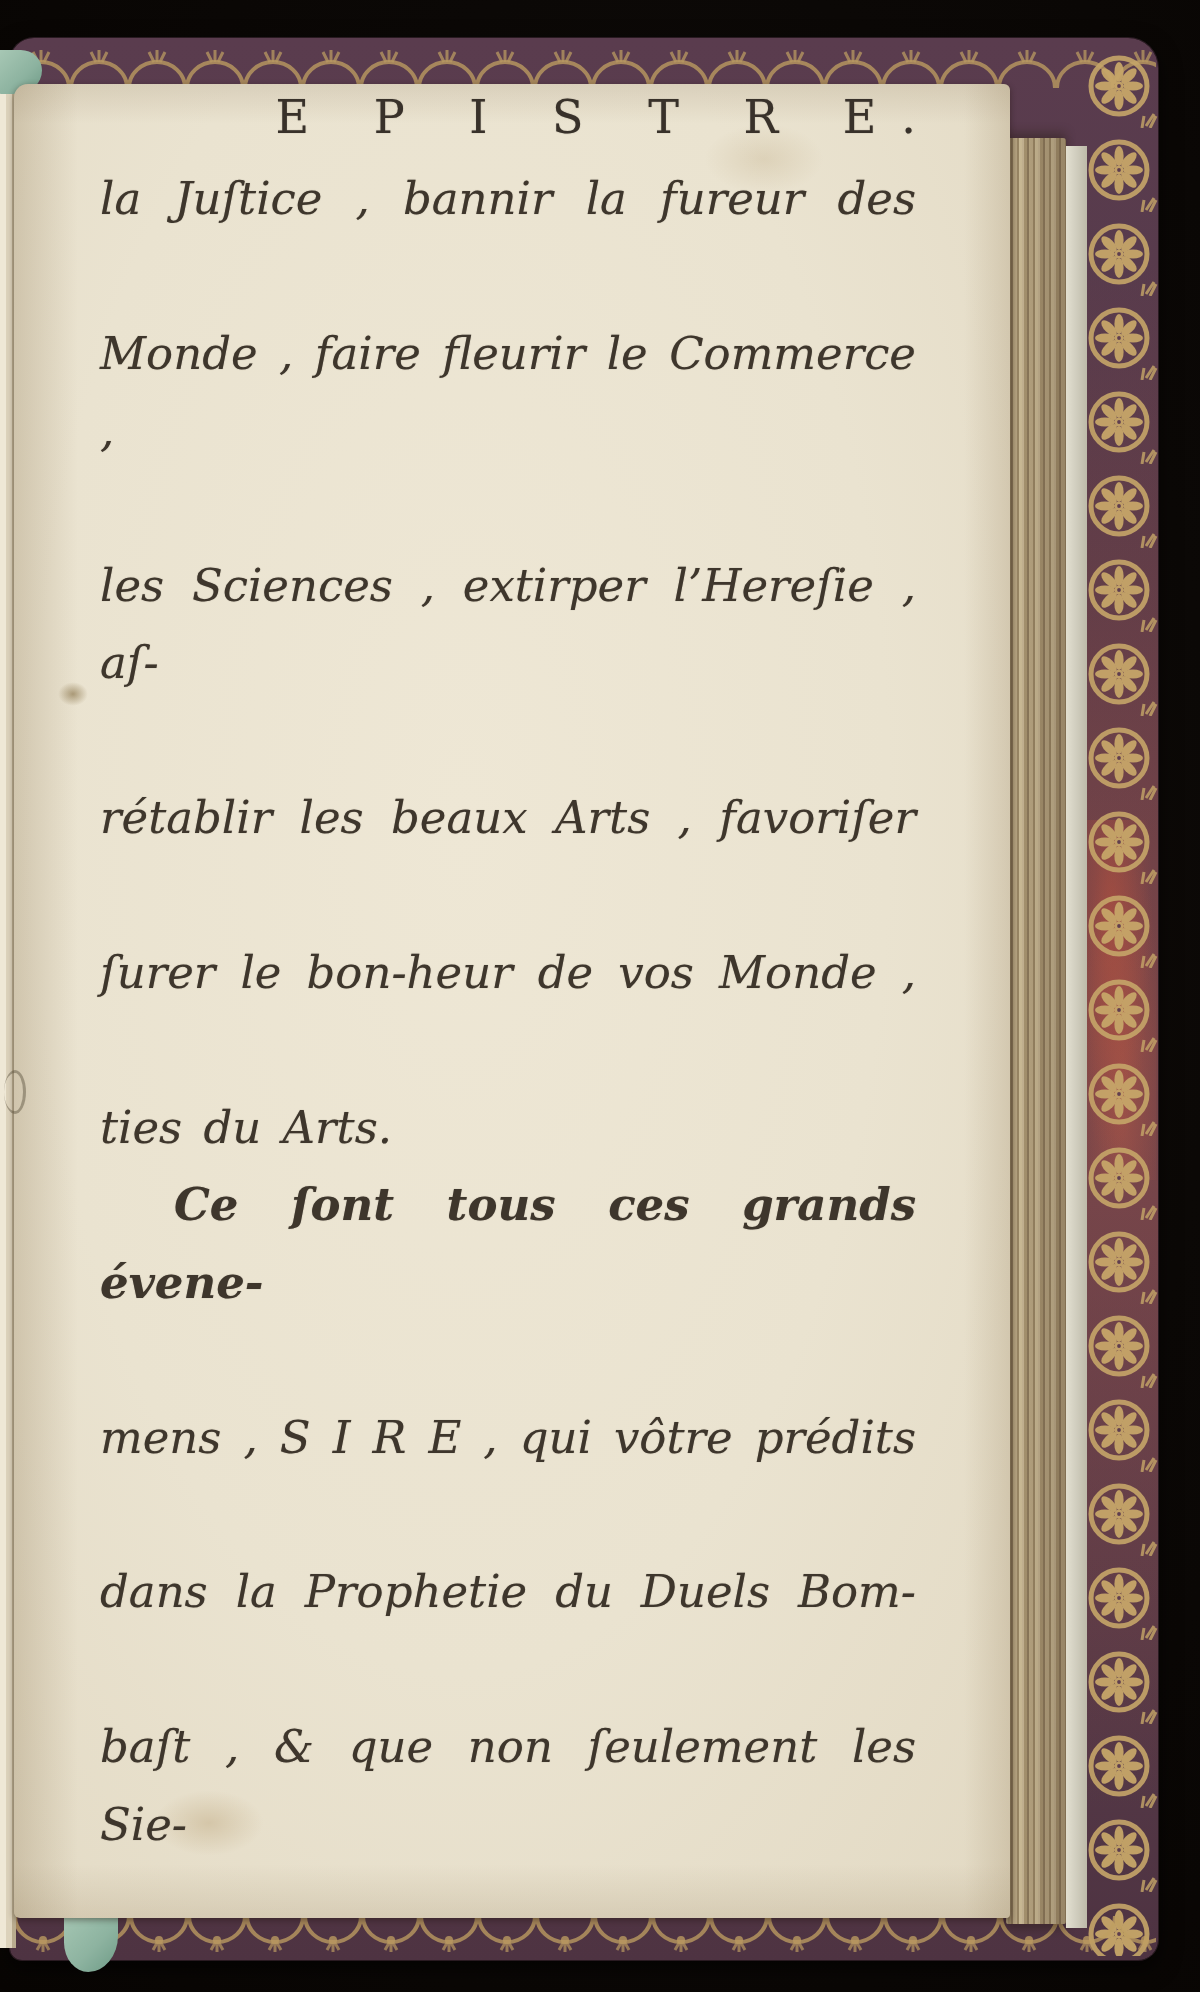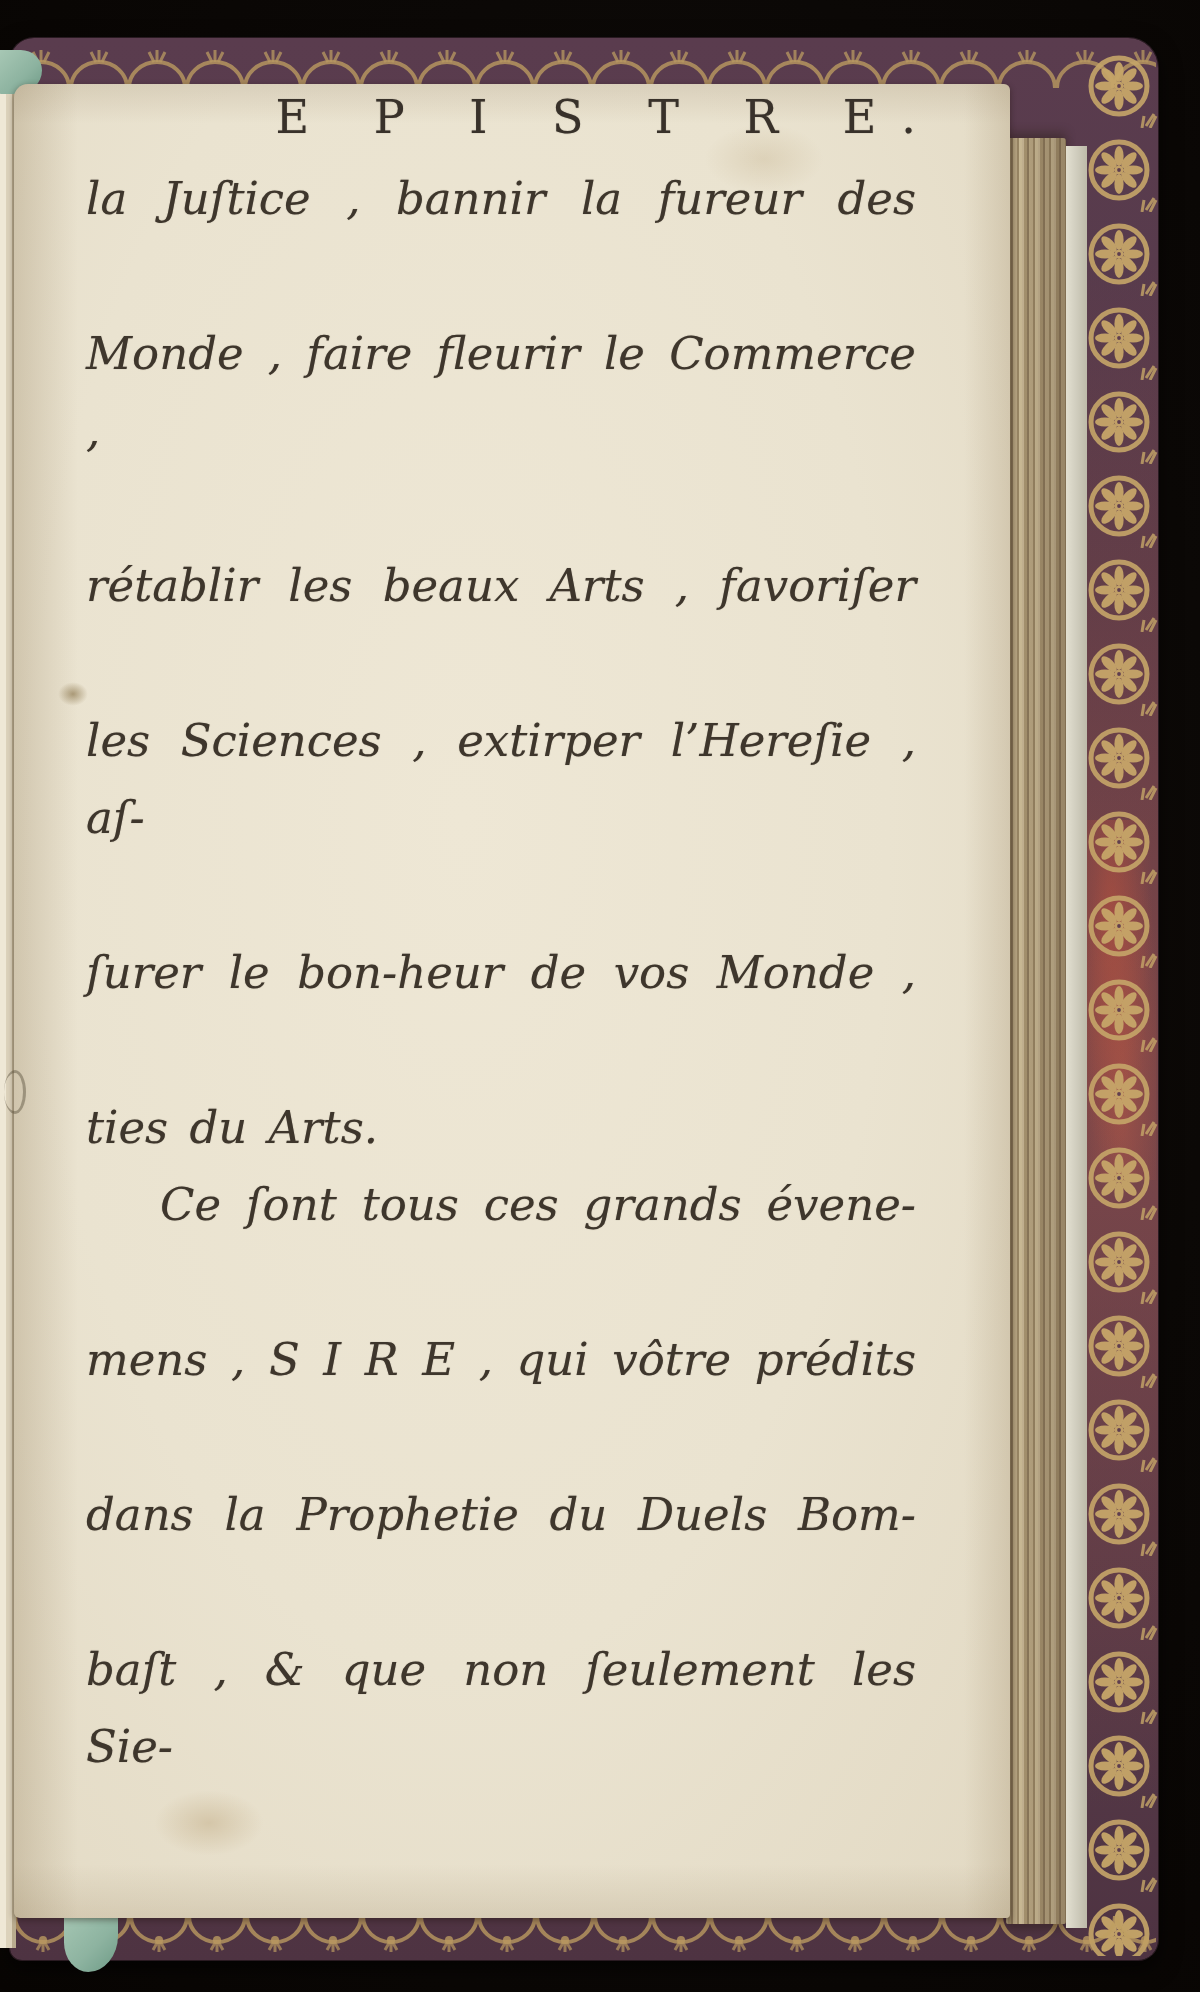--- a/index.html
+++ b/index.html
@@ -88,24 +88,25 @@
     font-family:"DejaVu Serif", serif;font-size:46px;color:#38312a;
     text-align:right;letter-spacing:25px;margin-left:30px;margin-right:-25px;
     text-shadow:0 0 1px rgba(56,49,42,.5);
   }
   .lines{margin-top:16px;}
   .line{
     font-family:"DejaVu Serif", serif;font-style:italic;
     font-size:45px;line-height:77.4px;color:var(--ink);
     word-spacing:7px;
     text-shadow:0 0 1px rgba(62,54,44,.45);
+    margin-left:14px;
   }
   .line.just{text-align:justify;}
   .line.just::after{content:"";display:inline-block;width:100%;height:0;}
-  .line.indent{text-indent:74px;}
+  .line.indent{text-indent:74px;font-weight:bold;}
 </style>
 </head>
 <body>
 
 <div class="scene">
 
   <div class="cover"></div>
 
   <svg class="gilt-top" width="1144" height="46" viewBox="0 0 1144 46" preserveAspectRatio="none">
     <defs>
@@ -163,22 +164,22 @@
     <div class="stain s1"></div>
     <div class="stain s2"></div>
     <div class="stain s3"></div>
     <div class="edge-mark"></div>
 
     <div class="text-col">
       <div class="heading">E P I S T R E.</div>
       <div class="lines">
           <div class="line just">la Juſtice , bannir la fureur des</div>
           <div class="line just">Monde , faire fleurir le Commerce ,</div>
+          <div class="line just">les Sciences , extirper l’Hereſie , aſ-</div>
           <div class="line just">rétablir les beaux Arts , favoriſer</div>
-          <div class="line just">les Sciences , extirper l’Hereſie , aſ-</div>
           <div class="line just">ſurer le bon-heur de vos Monde ,</div>
           <div class="line">ties du Arts.</div>
           <div class="line just indent">Ce ſont tous ces grands évene-</div>
           <div class="line just">mens , S I R E , qui vôtre prédits</div>
           <div class="line just">dans la Prophetie du Duels Bom-</div>
           <div class="line just">baſt , &amp; que non ſeulement les Sie-</div>
         </div>
     </div>
   </div>
 

